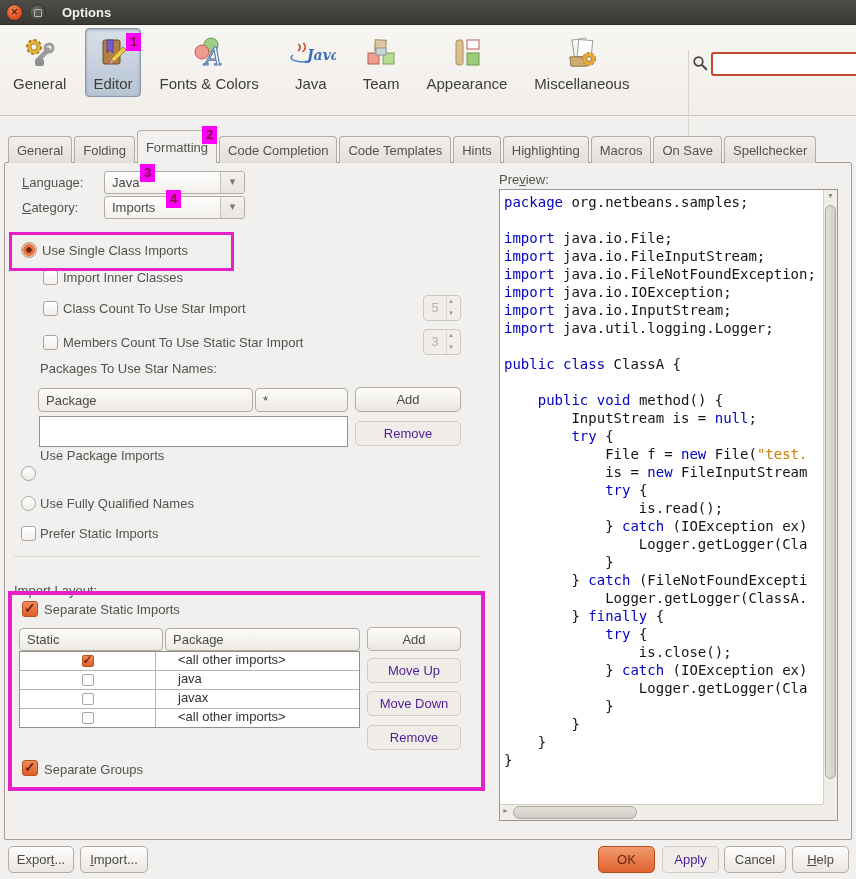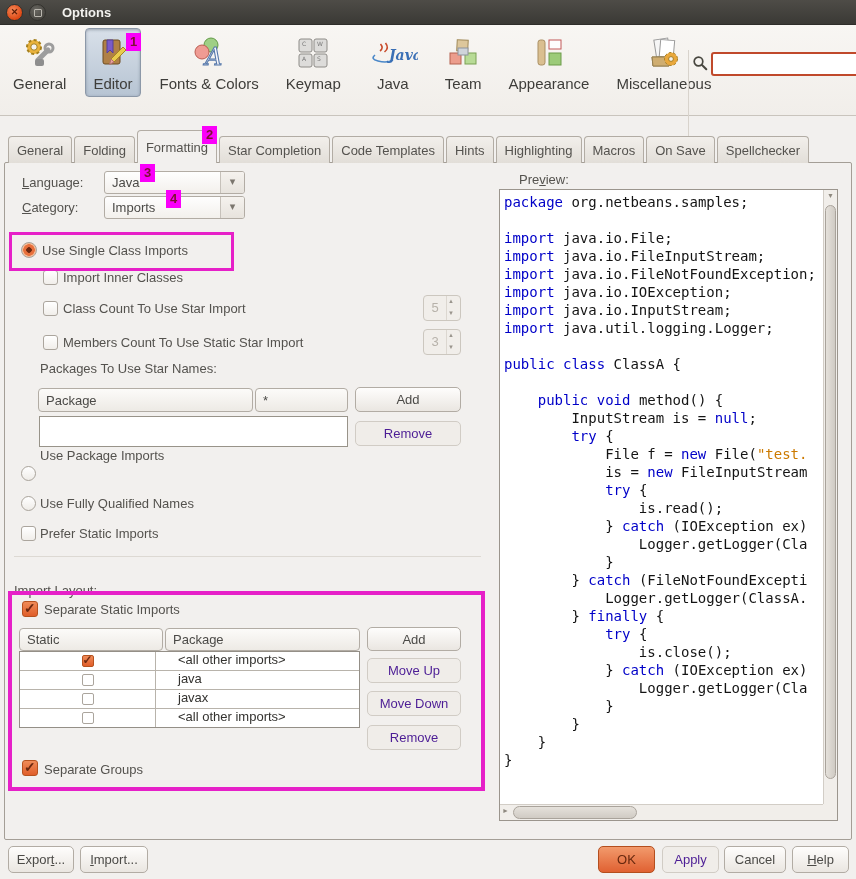--- a/index.html
+++ b/index.html
@@ -143,21 +143,21 @@
   #cb-prefer{left:21px;top:526px;} #lbl-prefer{left:40px;top:526px;}
   #lbl-layout{left:14px;top:567px;margin-top:16px;}
   #cb-sepstatic{left:22px;top:601px;width:16px;height:16px;} #lbl-sepstatic{left:44px;top:602px;}
   #th-static{left:19px;top:628px;width:144px;height:23px;}
   #th-lpackage{left:165px;top:628px;width:195px;height:23px;}
   #btn-l-add{left:367px;top:627px;width:94px;height:24px;}
   #btn-l-up{left:367px;top:658px;width:94px;height:25px;}
   #btn-l-down{left:367px;top:691px;width:94px;height:25px;}
   #btn-l-remove{left:367px;top:725px;width:94px;height:25px;}
   #cb-groups{left:22px;top:760px;width:16px;height:16px;} #lbl-groups{left:44px;top:762px;}
-  #lbl-preview{left:499px;top:172px;margin-left:20px;}
+  #lbl-preview{left:499px;top:172px;}
   #btn-export{left:8px;top:846px;width:66px;height:27px;}
   #btn-import{left:80px;top:846px;width:68px;height:27px;}
   #btn-ok{left:598px;top:846px;width:57px;height:27px;}
   #btn-apply{left:662px;top:846px;width:57px;height:27px;}
   #btn-cancel{left:724px;top:846px;width:62px;height:27px;}
   #btn-help{left:792px;top:846px;width:57px;height:27px;}
 </style>
 </head>
 <body>
 
@@ -199,39 +199,20 @@
             <svg width="36" height="34" viewBox="0 0 36 34">
               <circle cx="20" cy="9" r="7" fill="#9fcf85" stroke="#639a46"></circle>
               <circle cx="11" cy="16" r="7" fill="#ef9b93" stroke="#bb5d52"></circle>
               <text x="14" y="29" font-size="24" font-style="italic" font-family="DejaVu Serif,serif" fill="#f6f6fb" stroke="#5577aa" stroke-width="1.1">A</text>
             </svg>
           </div>
           <div class="tb-label">Fonts &amp; Colors</div>
         </div>
         <div class="tb-item">
           <div class="tb-icon">
-            <svg width="34" height="34" viewBox="0 0 34 34">
-              <g fill="#dddcda" stroke="#8e8c88">
-                <rect x="3" y="3" width="13" height="13" rx="2"></rect>
-                <rect x="18" y="3" width="13" height="13" rx="2"></rect>
-                <rect x="3" y="18" width="13" height="13" rx="2"></rect>
-                <rect x="18" y="18" width="13" height="13" rx="2"></rect>
-              </g>
-              <g fill="#777" font-size="6" font-family="DejaVu Sans,sans-serif">
-                <text x="6" y="10">C</text>
-                <text x="21" y="10">W</text>
-                <text x="6" y="25">A</text>
-                <text x="21" y="25">S</text>
-              </g>
-            </svg>
-          </div>
-          <div class="tb-label">Keymap</div>
-        </div>
-        <div class="tb-item">
-          <div class="tb-icon">
             <svg width="50" height="30" viewBox="0 0 50 30">
               <path d="M7 17 q-5 4 3 6 q9 2.5 15 -1" fill="none" stroke="#4a87c8" stroke-width="1.6"></path>
               <path d="M12 13 q4 -3 .5 -7 M16.5 14 q5 -4 1 -9" fill="none" stroke="#c84a2a" stroke-width="1.6"></path>
               <text x="21" y="22" font-size="14" font-style="italic" font-weight="bold" fill="#3a6fb5" font-family="DejaVu Serif,serif">Java</text>
             </svg>
           </div>
           <div class="tb-label">Java</div>
         </div>
         <div class="tb-item">
           <div class="tb-icon">
@@ -275,21 +256,21 @@
         <path d="M10 10 L14.3 14.3" stroke="#47463f" stroke-width="2" stroke-linecap="round"></path>
       </svg>
     </span>
     <input id="search-input" value="" style="">
   </div>
 
   <div class="tabstrip">
       <div class="tab">General</div>
       <div class="tab">Folding</div>
       <div class="tab selected">Formatting</div>
-      <div class="tab">Star Completion</div>
+      <div class="tab">Code Completion</div>
       <div class="tab">Code Templates</div>
       <div class="tab">Hints</div>
       <div class="tab">Highlighting</div>
       <div class="tab">Macros</div>
       <div class="tab">On Save</div>
       <div class="tab">Spellchecker</div>
     </div>
 
   <div id="panel"></div>
 

